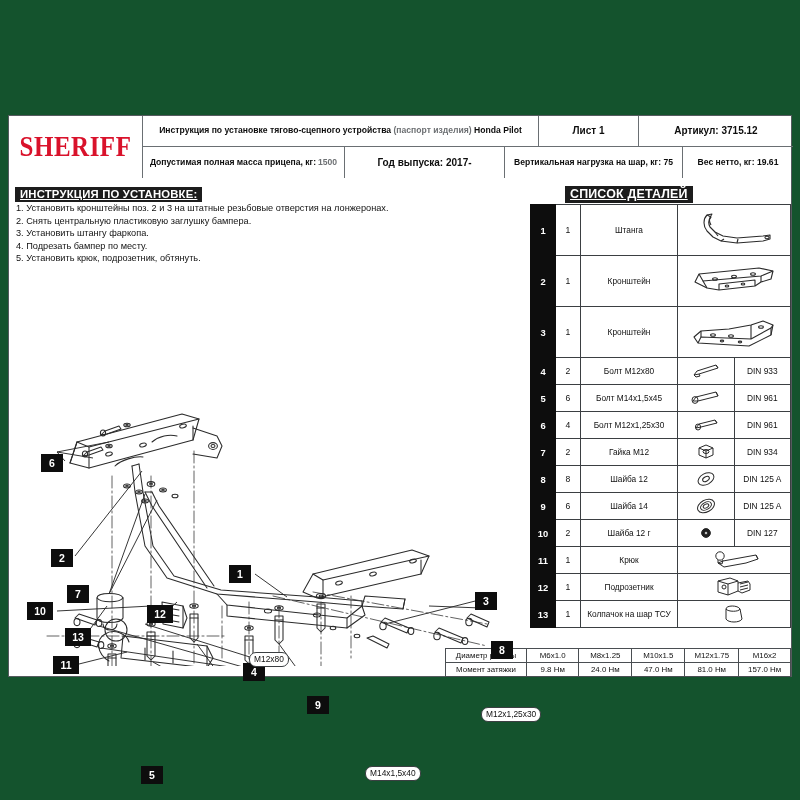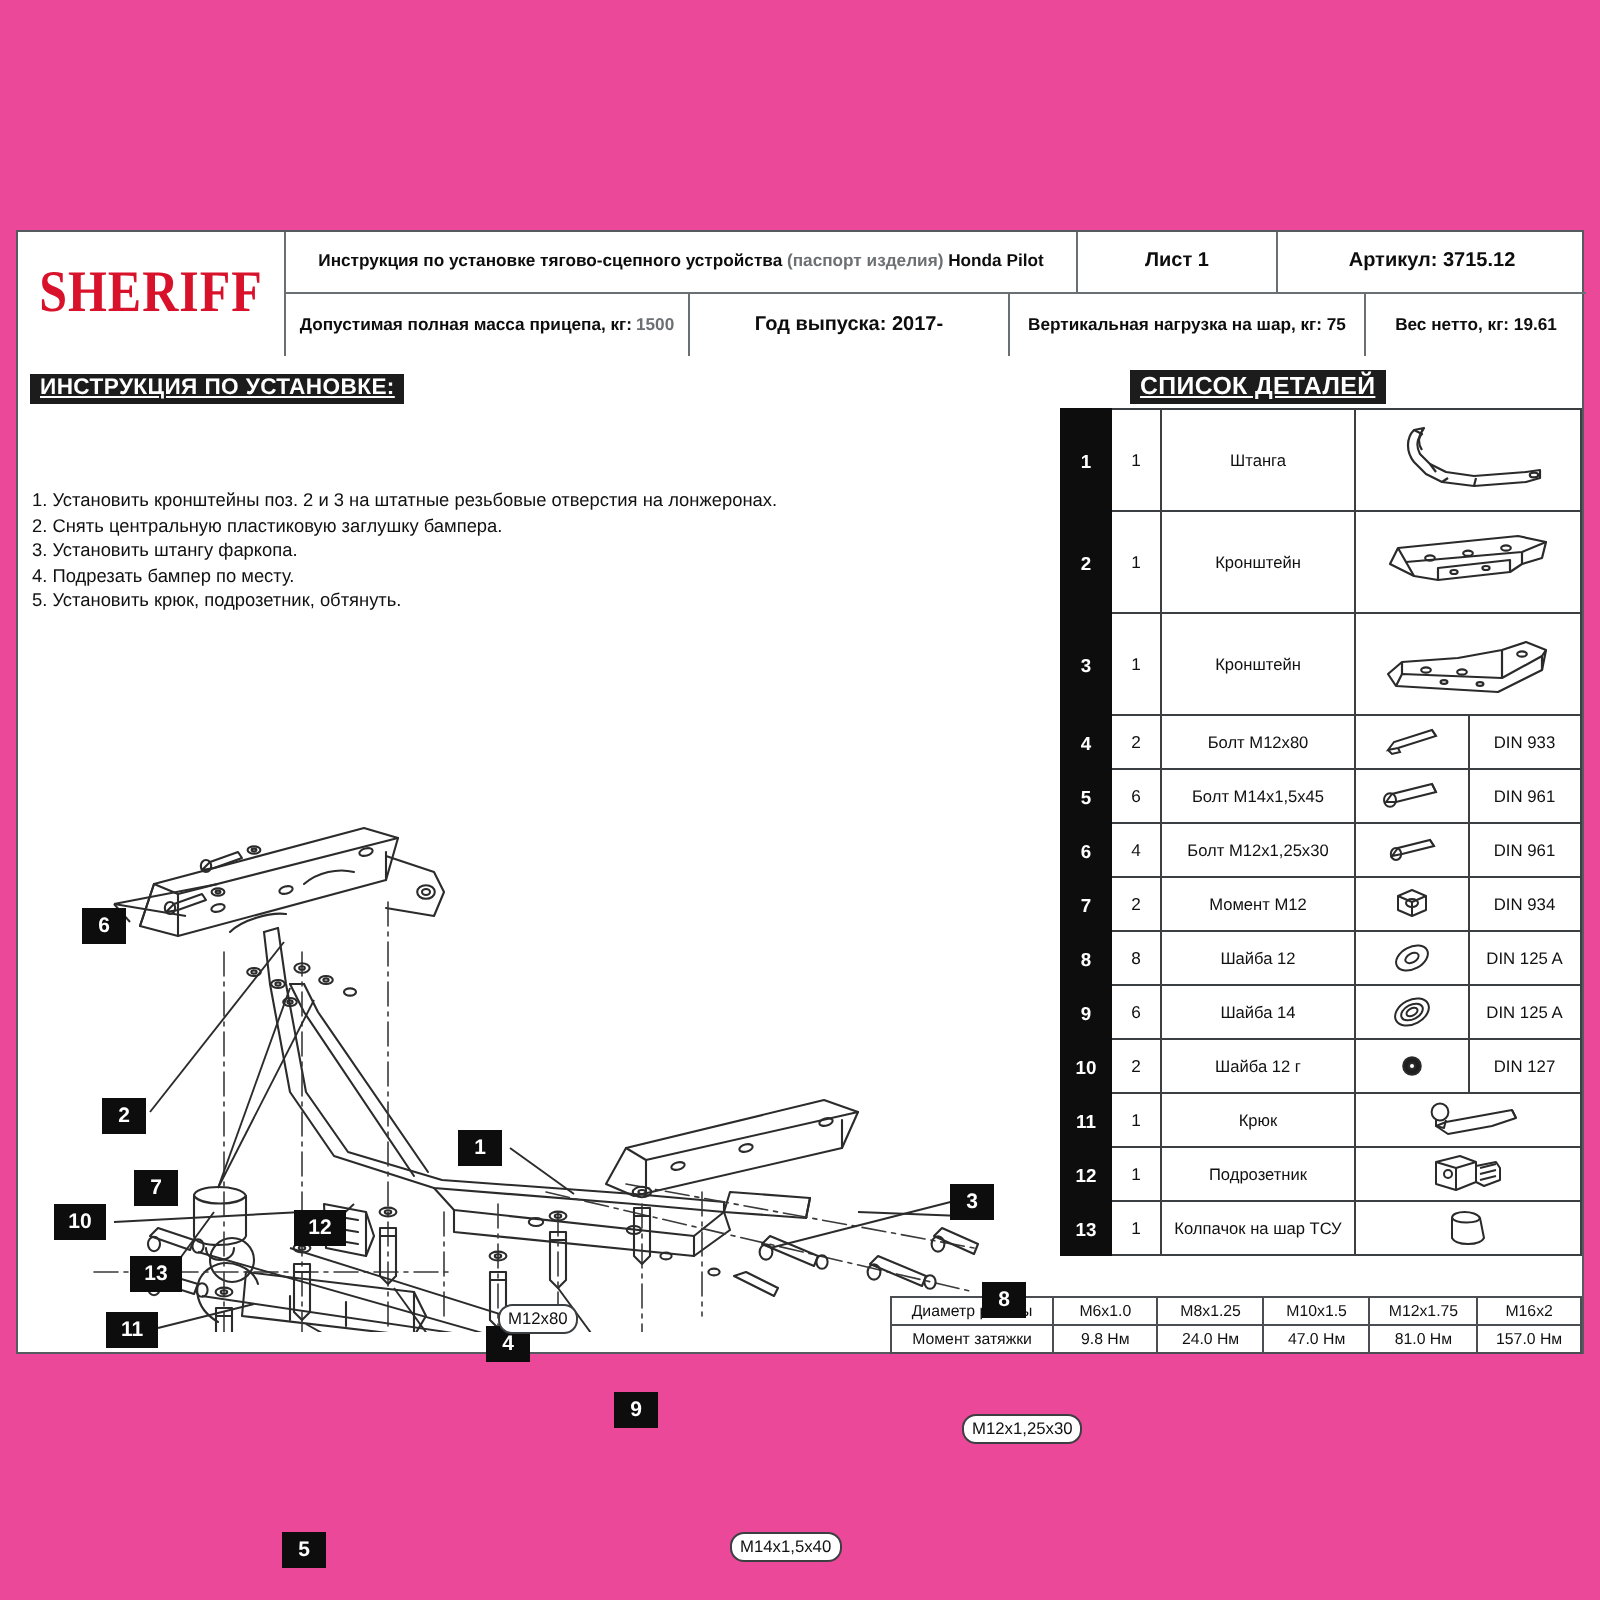--- a/index.html
+++ b/index.html
@@ -9,21 +9,21 @@
     height: 800px;
     background: #ffffff;
     font-family: "Liberation Sans", sans-serif;
     overflow: hidden;
   }
 
   #page {
     position: relative;
     width: 800px;
     height: 800px;
-    background: #ec4899;
+    background: #14532d;
   }
 
   
   #doc-frame {
     position: absolute;
     left: 8px;
     top: 115px;
     width: 784px;
     height: 562px;
     border: 1.6px solid #555a5e;
@@ -112,21 +112,20 @@
   #instr-title { font-size: 11.3px; }
 
   #instr-list {
     position: absolute;
     left: 7px;
     top: 86px;
     width: 470px;
     font-size: 9.2px;
     color: #111;
     line-height: 12.6px;
-    margin-top: 42px;
   }
   #instr-list div { white-space: nowrap; }
 
   
   #parts-title-wrap {
     position: absolute;
     left: 556px;
     top: 68px;
   }
   #parts-title { font-size: 12.4px; }
@@ -390,21 +389,21 @@
                 <path d="M27 5 L29 8"></path>
               </g>
             </svg>
           </td>
           <td class="din">DIN 961</td>
         </tr>
 
         <tr class="short">
           <td class="pos">7</td>
           <td class="qty">2</td>
-          <td class="nm">Момент M12</td>
+          <td class="nm">Гайка M12</td>
           <td class="pic">
             <svg class="pic-svg" width="26" height="20" viewBox="0 0 26 20">
               <g fill="none" stroke="#2a2a2a" stroke-width="1" stroke-linejoin="round">
                 <path d="M6 6 L13 3 L20 6 L20 13 L13 16 L6 13 Z"></path>
                 <path d="M6 6 L13 9 L20 6"></path>
                 <path d="M13 9 L13 16"></path>
                 <ellipse cx="13" cy="9.5" rx="3" ry="2"></ellipse>
               </g>
             </svg>
           </td>

